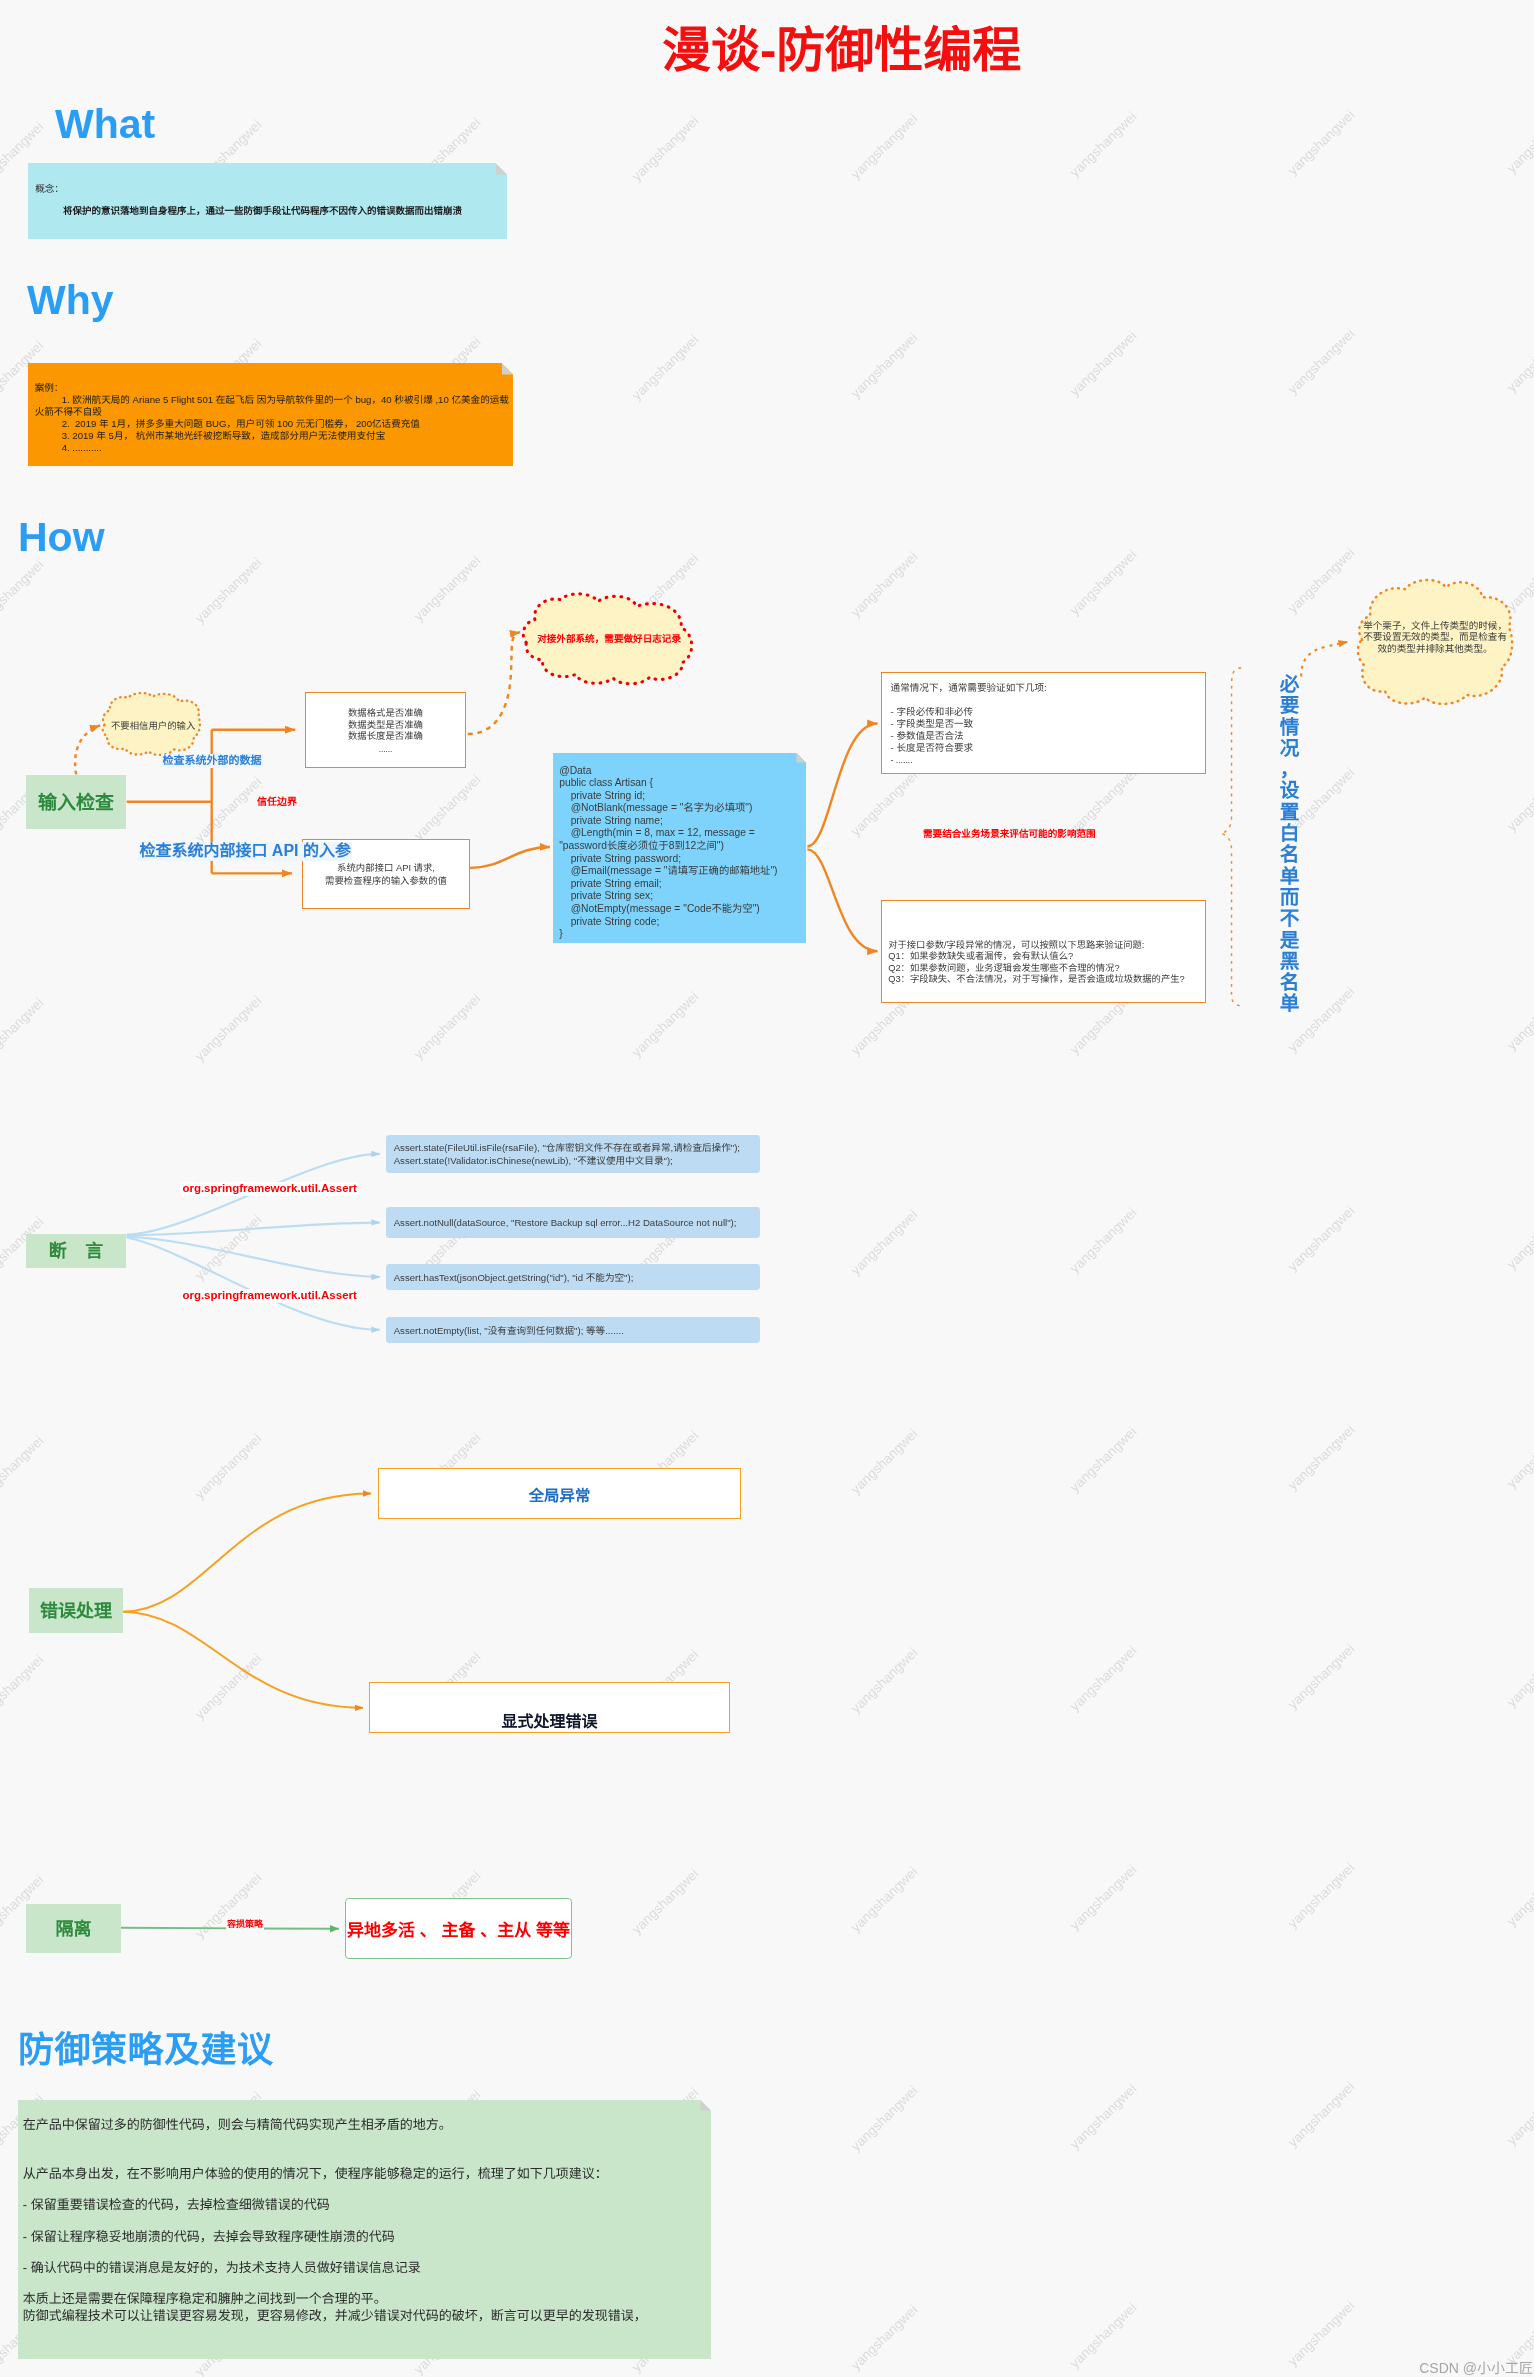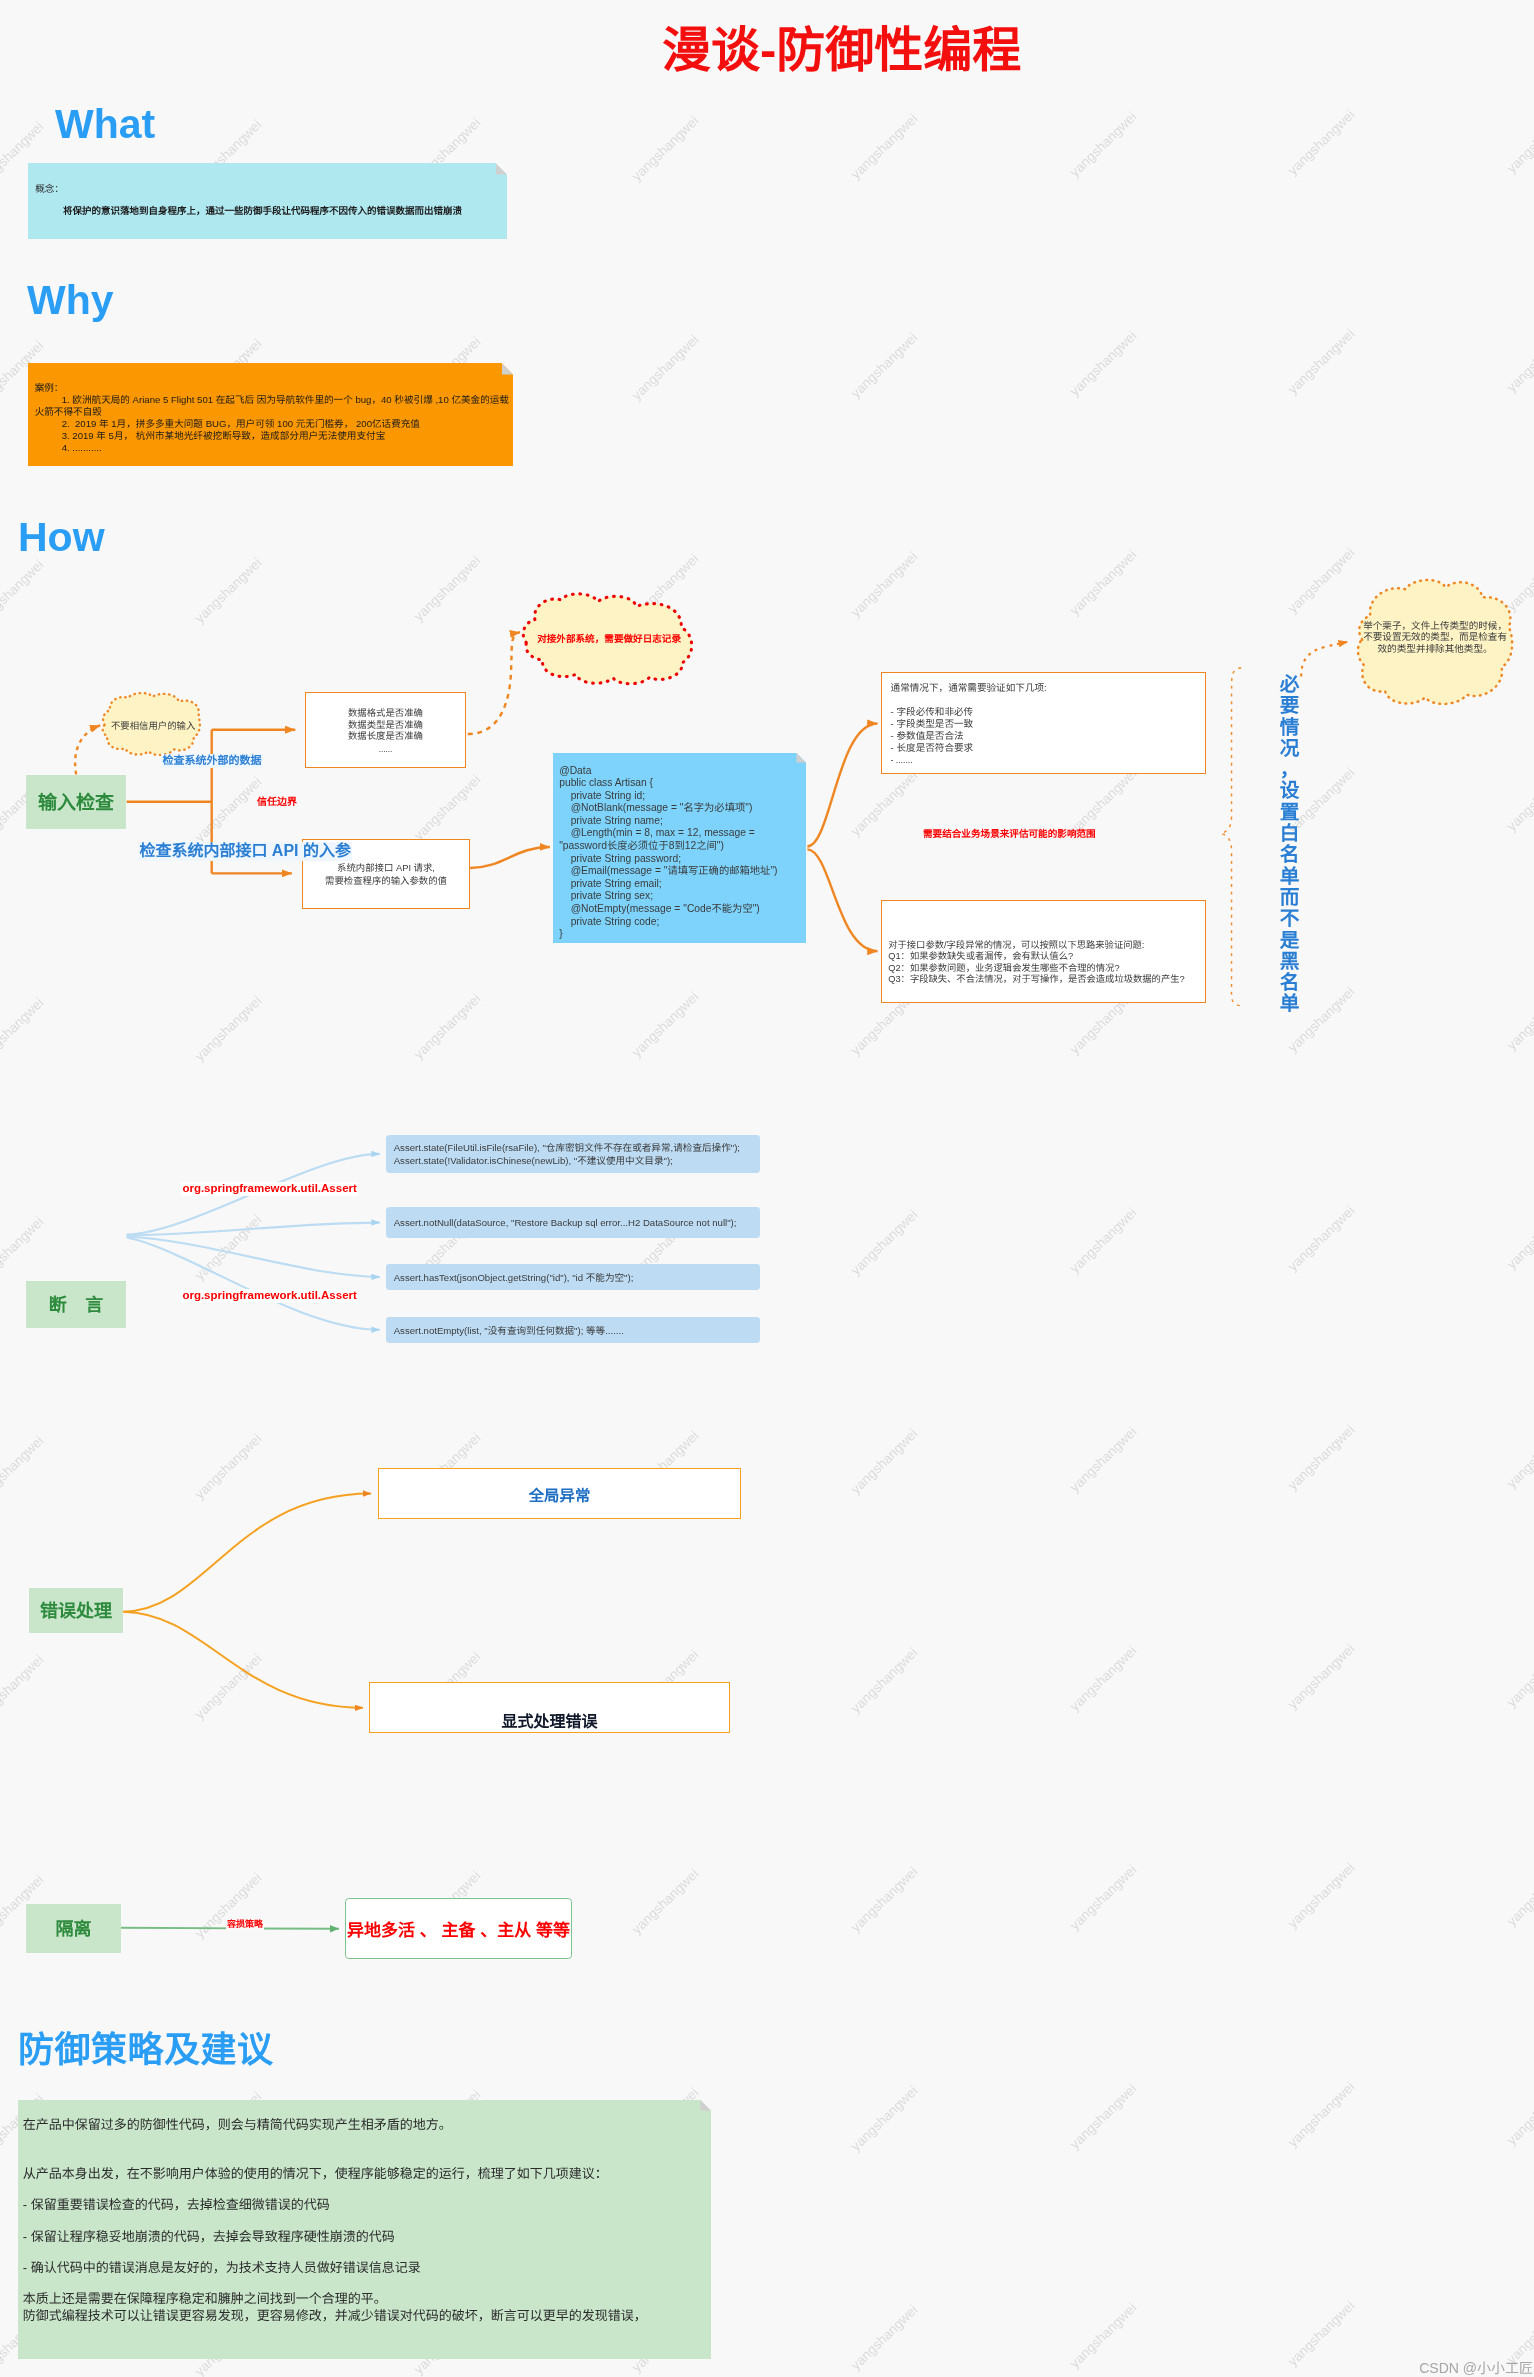--- a/index.html
+++ b/index.html
@@ -199,21 +199,21 @@
 
 <svg width="1535" height="2377" viewBox="0 0 3194 4948" style="position:absolute;left:0;top:0;z-index:1;">
   <g stroke="#bbdcf2" stroke-width="4.5" fill="none">
     <path d="M263,2570 C400,2566 650,2402 790,2402" marker-end="url(#arrBl)"></path>
     <path d="M263,2572 C460,2568 620,2545 790,2545" marker-end="url(#arrBl)"></path>
     <path d="M263,2574 C430,2582 640,2658 790,2658" marker-end="url(#arrBl)"></path>
     <path d="M263,2576 C390,2600 620,2768 790,2768" marker-end="url(#arrBl)"></path>
   </g>
 </svg>
 
-<div class="gbox" style="left:26px;top:1281px;width:100px;height:47px;font-size:18px;letter-spacing:6.7px;text-indent:6.7px;">
+<div class="gbox" style="left:26px;top:1234px;width:100px;height:34px;font-size:18px;letter-spacing:6.7px;text-indent:6.7px;">
   <span>断 言</span>
 </div>
 
 <div class="lbl" style="left:181px;top:1182px;font-size:11.5px;color:#fb0000;background:#fff;padding:1px 1.4px;">org.springframework.util.Assert</div>
 <div class="lbl" style="left:181px;top:1289px;font-size:11.5px;color:#fb0000;background:#fff;padding:1px 1.4px;">org.springframework.util.Assert</div>
 
 <div class="abs" style="left:386px;top:1135px;width:374px;height:38px;background:#bddcf4;border-radius:3.4px;z-index:2;
             font-size:9.6px;line-height:13.5px;color:#3b3b3b;padding-left:7.7px;box-sizing:border-box;
             display:flex;flex-direction:column;justify-content:center;">
   <div>Assert.state(FileUtil.isFile(rsaFile), "仓库密钥文件不存在或者异常,请检查后操作");</div>

